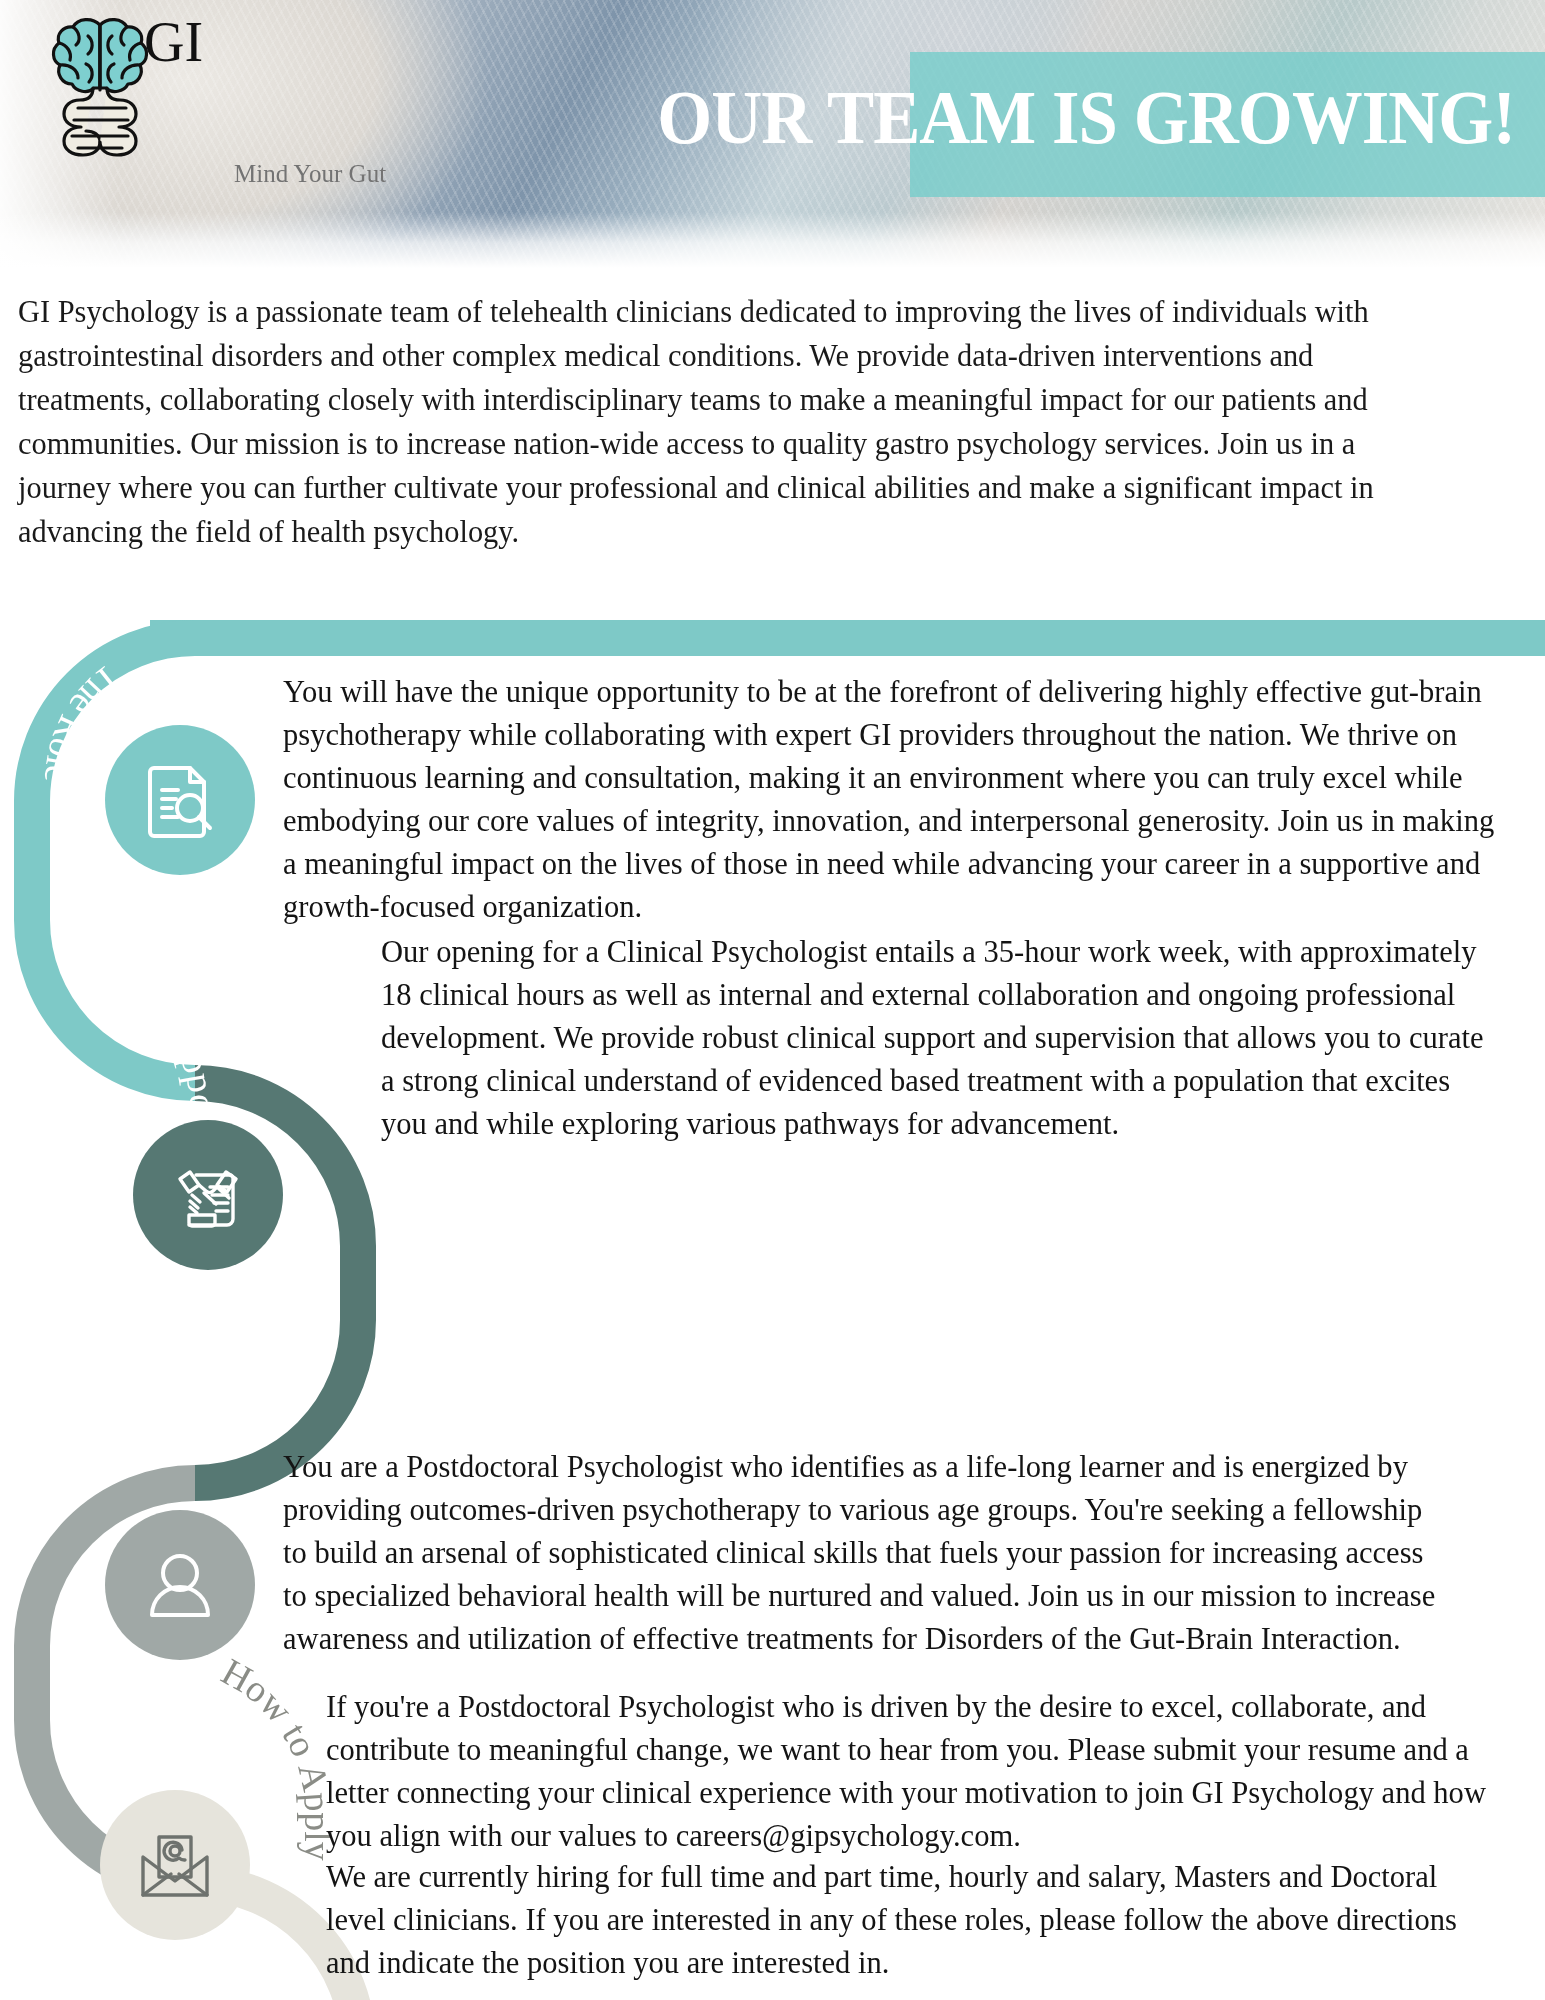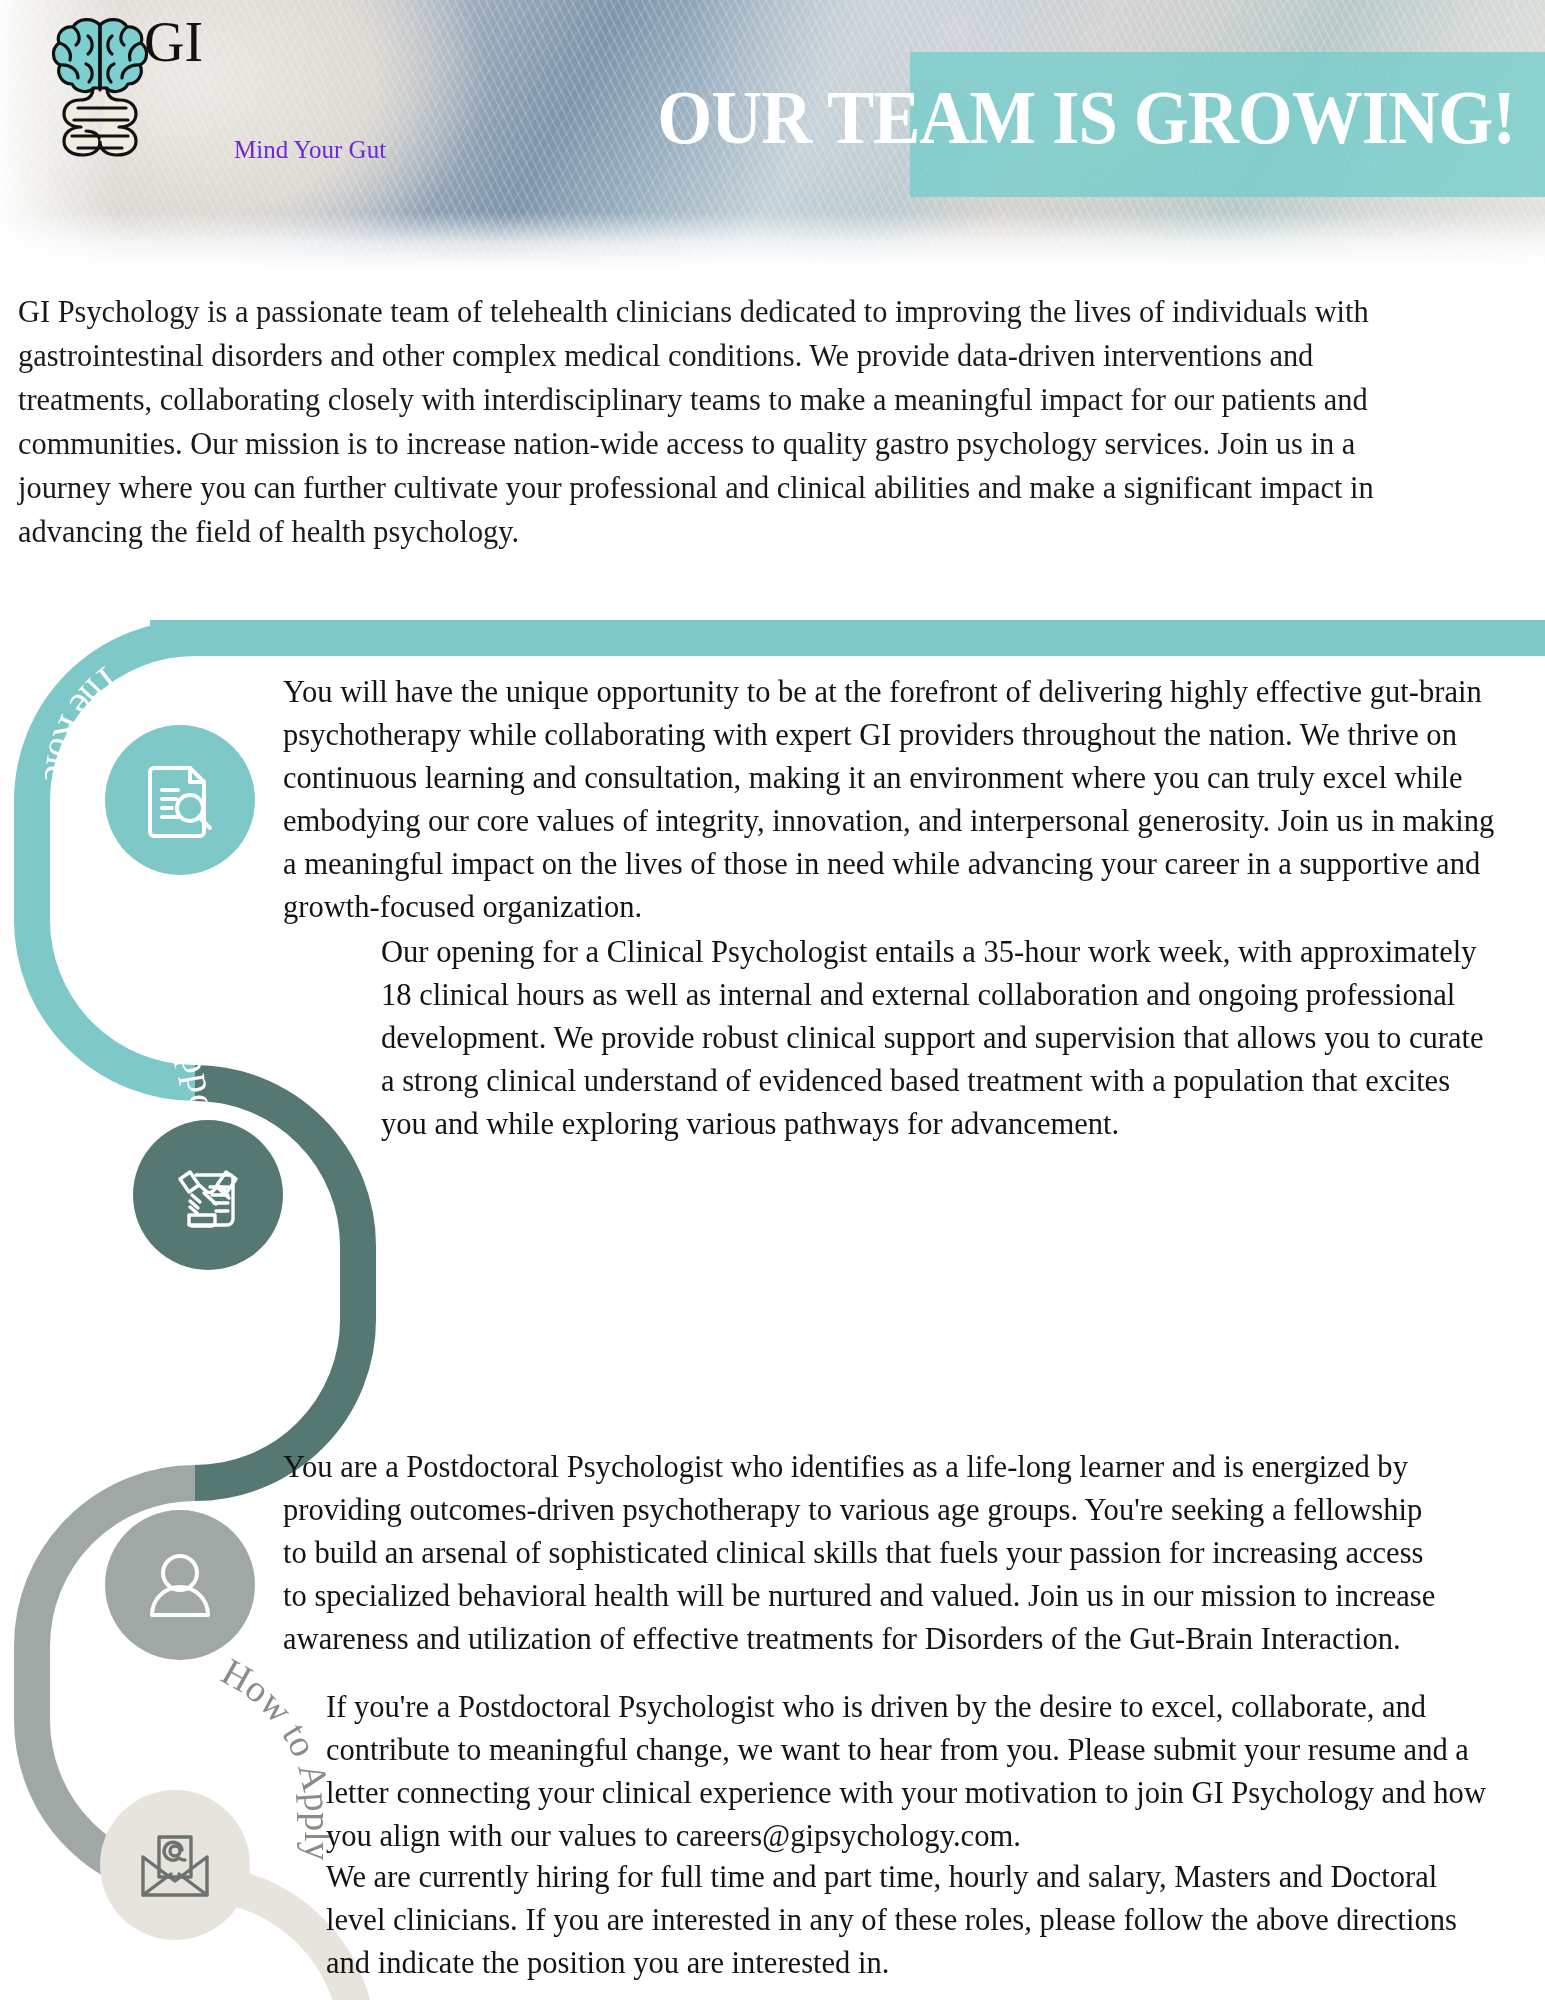--- a/index.html
+++ b/index.html
@@ -124,23 +124,23 @@
     font-size: 84px;
     font-weight: 400;
     line-height: 1;
     color: #111111;
     font-family: "Liberation Serif", serif;
     letter-spacing: -1px;
   }
   .logo-tag {
     position: absolute;
     left: 200px;
-    top: 128px;
+    top: 152px;
     font-size: 25px;
-    color: #6d28d9;
+    color: #737373;
     font-family: "Liberation Serif", serif;
   }
 
   
   .intro {
     position: absolute;
     left: 18px;
     top: 290px;
     width: 1425px;
     font-size: 31.5px;

